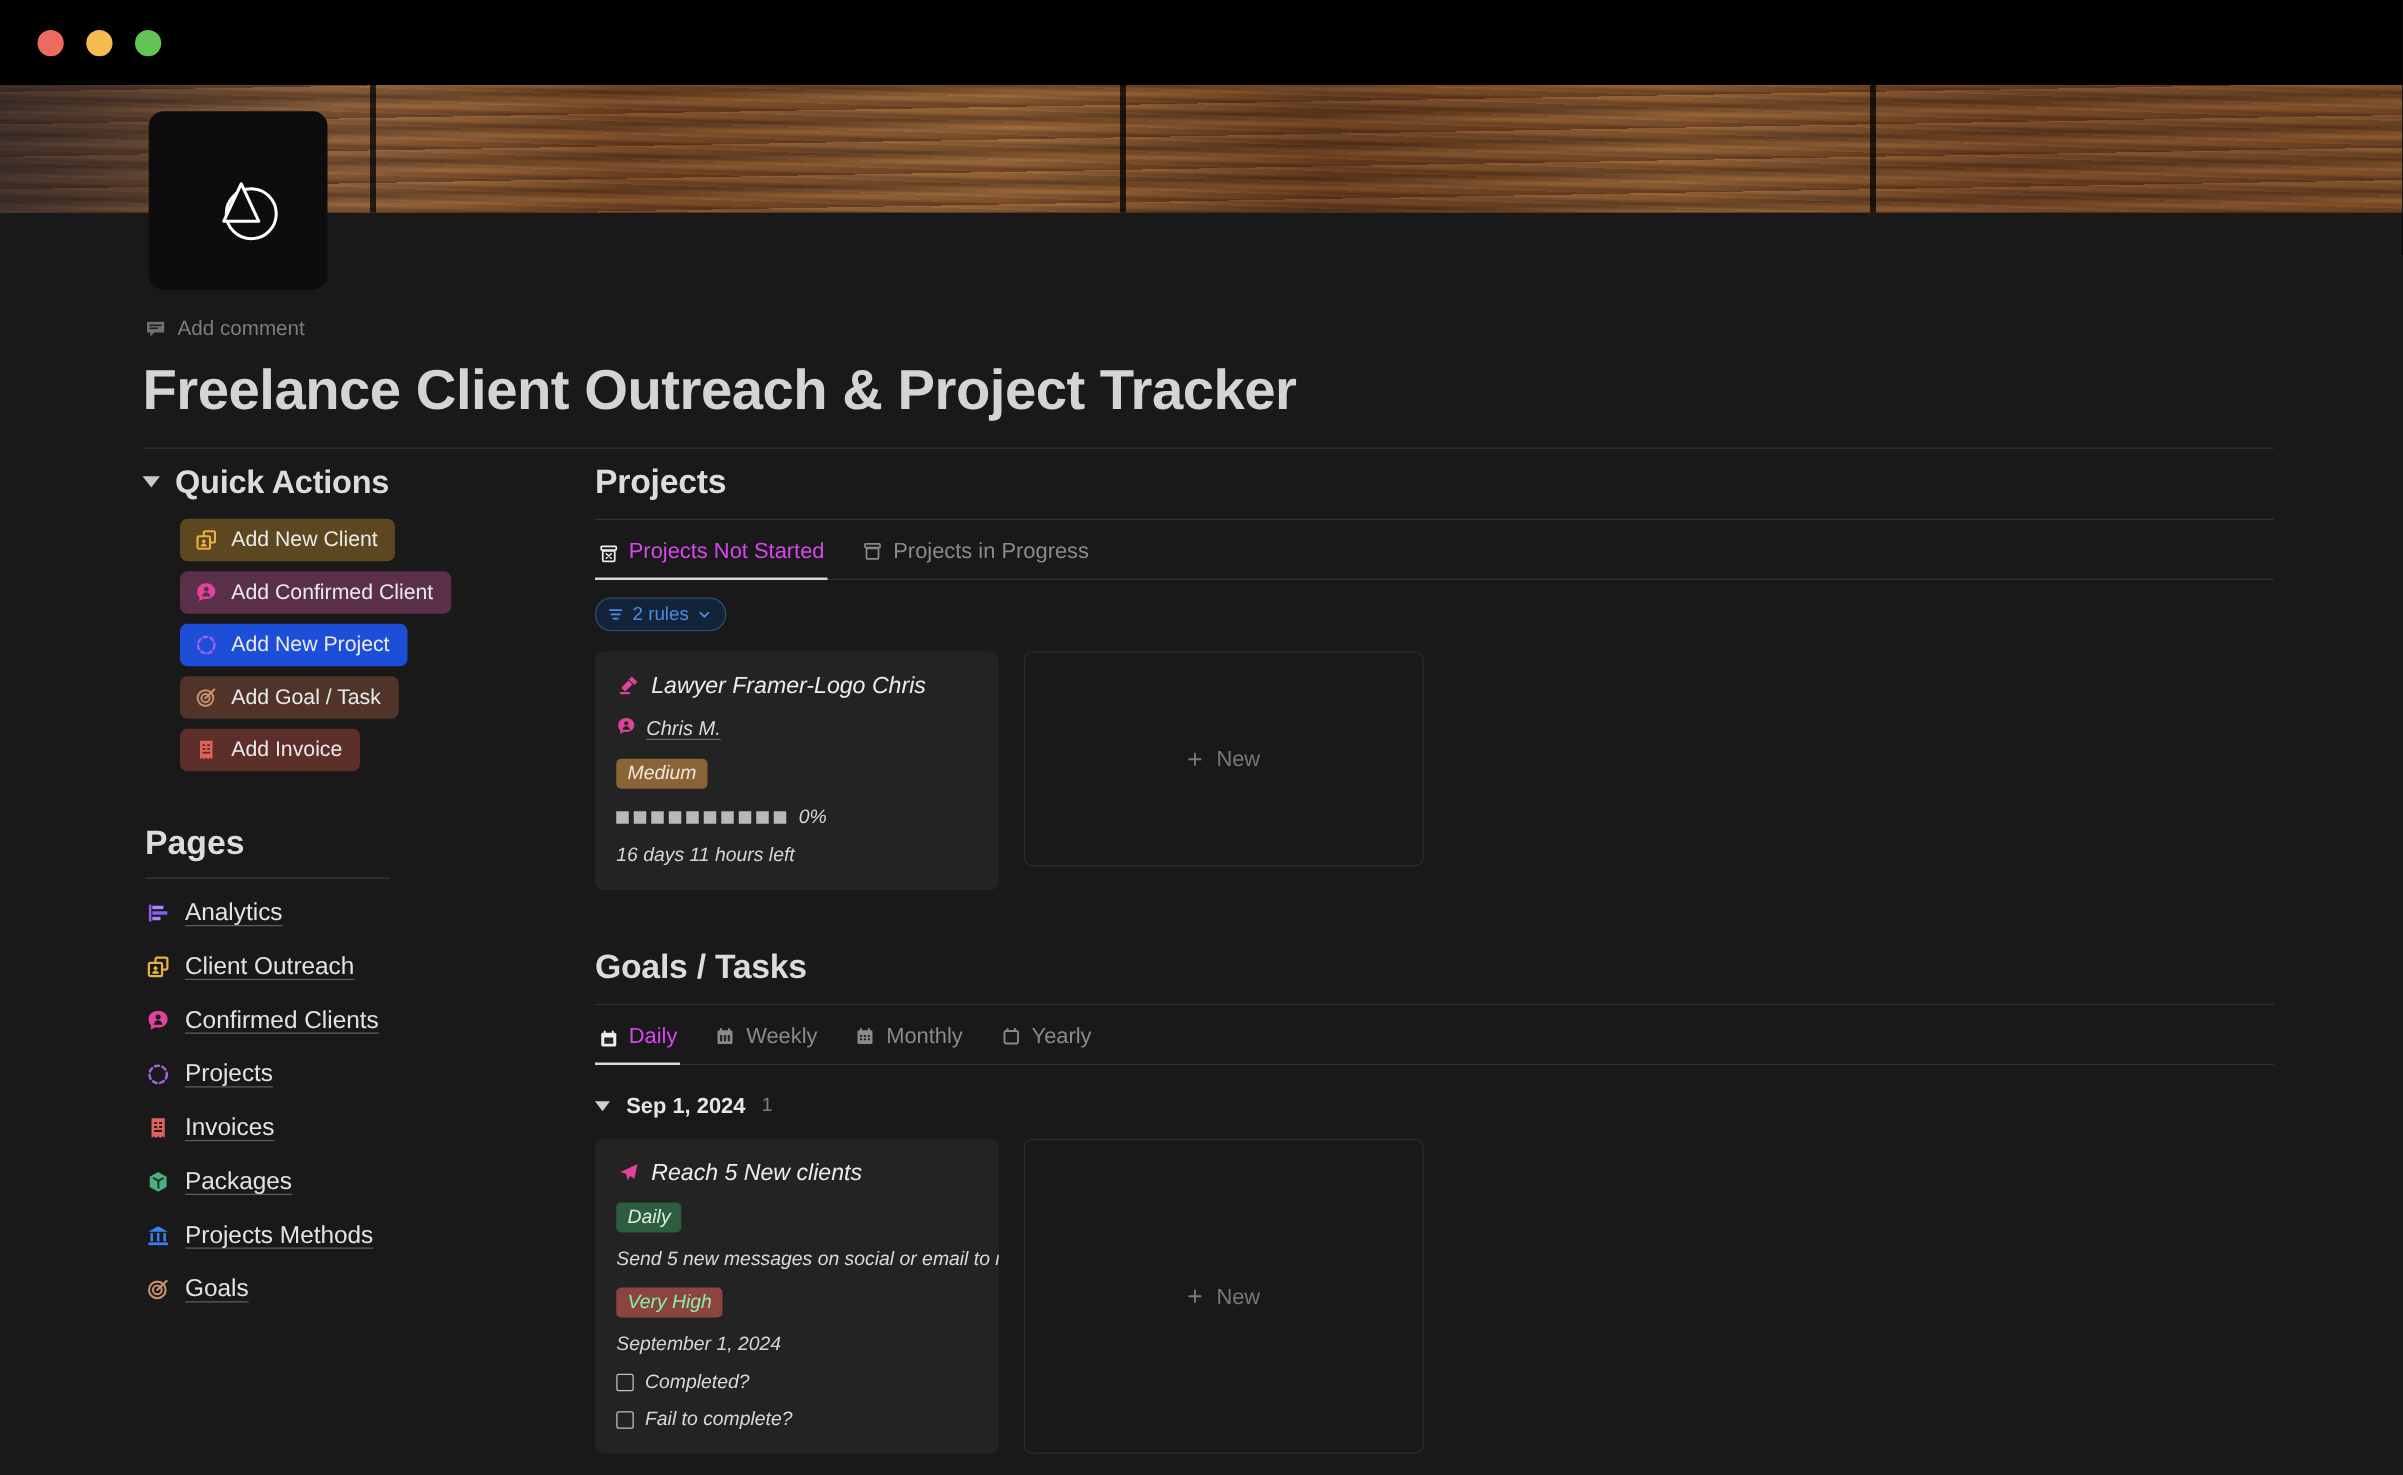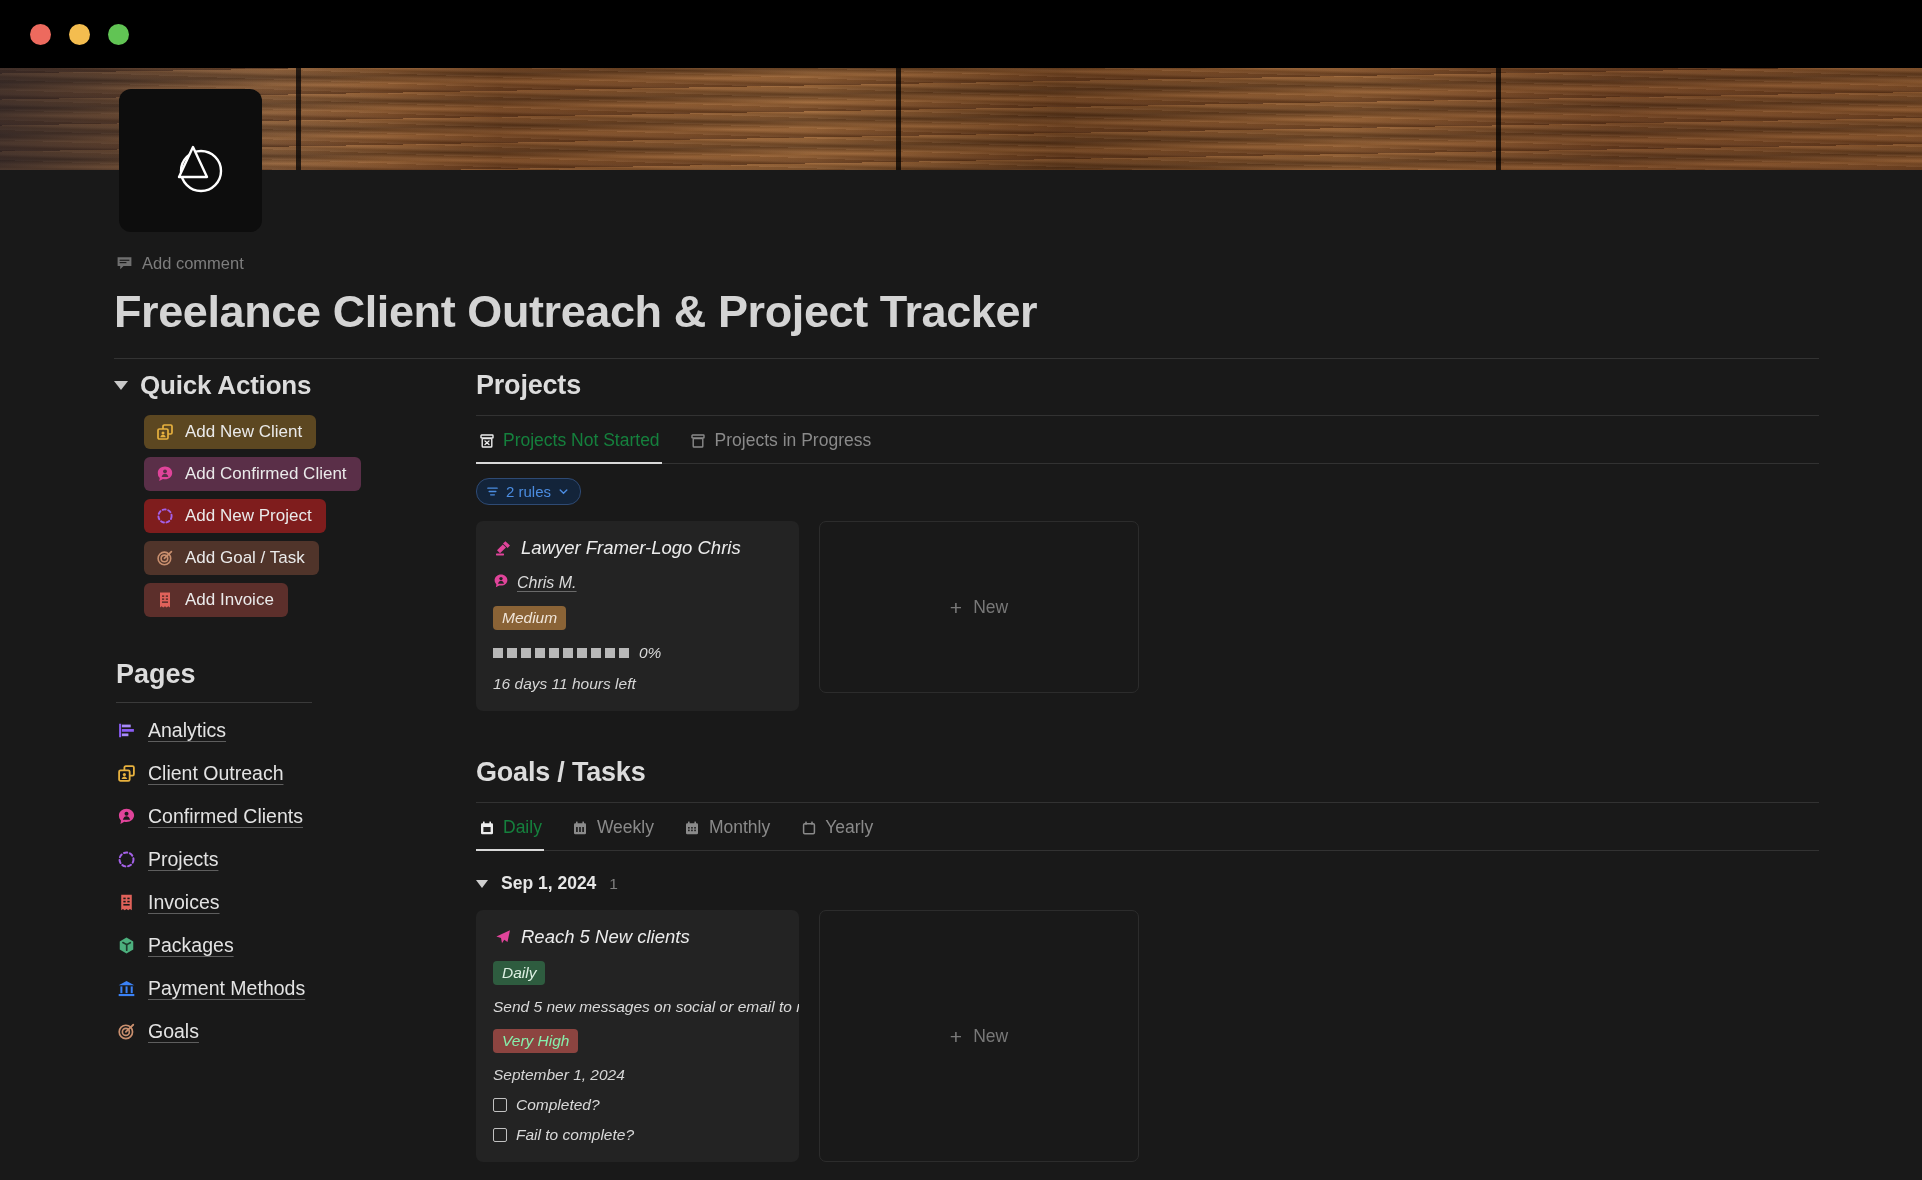--- a/index.html
+++ b/index.html
@@ -108,21 +108,21 @@
 
   .section-title { font-size:27px; font-weight:bold; color:#dcdcdc; letter-spacing:-.2px; }
   .section-rule { margin-top:14px; width:1343px; height:1px; background:#323232; }
 
   .tabs { display:flex; align-items:flex-end; gap:26px; margin-top:0px; }
   .tab {
     display:flex; align-items:center; gap:8px;
     padding:14px 2px 11px 2px; font-size:17.5px; color:#8a8a8a;
     border-bottom:2px solid transparent;
   }
-  .tab.active { color:#15803d; border-bottom-color:#d8d8d8; }
+  .tab.active { color:#d946ef; border-bottom-color:#d8d8d8;align-items:flex-end; }
   .tab .tico { width:17px; height:17px; display:flex; align-items:center; justify-content:center; }
   .tabs-rule { width:1343px; height:1px; background:#323232; margin-top:-1px; }
 
   .rules-pill {
     display:inline-flex; align-items:center; gap:7px;
     margin-top:14px; padding:4px 11px 4px 9px;
     border:1px solid #2e4a74; border-radius:13px;
     background:#13243a; color:#4b8ce0; font-size:15px;
   }
 
@@ -236,21 +236,21 @@
           <span class="qa-icon">
             <svg width="18" height="18" viewBox="0 0 18 18">
               <path d="M9 1.6c4 0 7.2 2.8 7.2 6.3 0 3.5-3.2 6.3-7.2 6.3-.7 0-1.4-.1-2-.25L3.2 16l.6-3A6 6 0 0 1 1.8 7.9C1.8 4.4 5 1.6 9 1.6z" fill="#e0449a"></path>
               <circle cx="9" cy="6.3" r="1.9" fill="#5a2f48"></circle>
               <path d="M5.6 12.1c.6-2.2 1.9-3.3 3.4-3.3s2.8 1.1 3.4 3.3z" fill="#5a2f48"></path>
             </svg>
           </span>
           <span>Add Confirmed Client</span>
         </div>
 
-        <div class="qa-btn" style="background:#7f1d1d">
+        <div class="qa-btn" style="background:#1d4ed8">
           <span class="qa-icon">
             <svg width="18" height="18" viewBox="0 0 18 18">
               <circle cx="9" cy="9" r="6.6" fill="none" stroke="#a461e8" stroke-width="1.9" stroke-linecap="round" stroke-dasharray="3.1 2.6"></circle>
             </svg>
           </span>
           <span>Add New Project</span>
         </div>
 
         <div class="qa-btn" style="background:#50342a">
           <span class="qa-icon">
@@ -356,21 +356,21 @@
         <div class="page-row">
           <span class="ico">
             <svg width="19" height="19" viewBox="0 0 18 18">
               <path d="M9 1.8 16.4 6H1.6z" fill="#3b82f6"></path>
               <rect x="3.2" y="7" width="1.9" height="6.4" fill="#3b82f6"></rect>
               <rect x="8.1" y="7" width="1.9" height="6.4" fill="#3b82f6"></rect>
               <rect x="13" y="7" width="1.9" height="6.4" fill="#3b82f6"></rect>
               <rect x="1.6" y="14.2" width="14.8" height="2" fill="#3b82f6"></rect>
             </svg>
           </span>
-          <span class="txt">Payment Methods</span>
+          <span class="txt">Projects Methods</span>
         </div>
 
         <div class="page-row">
           <span class="ico">
             <svg width="19" height="19" viewBox="0 0 18 18">
               <circle cx="8.4" cy="9.4" r="6.3" fill="none" stroke="#c98f6e" stroke-width="1.6"></circle>
               <circle cx="8.4" cy="9.4" r="3.3" fill="none" stroke="#c98f6e" stroke-width="1.6"></circle>
               <path d="M8.4 9.4 L15.4 2.6" stroke="#c98f6e" stroke-width="1.7" stroke-linecap="round"></path>
             </svg>
           </span>

